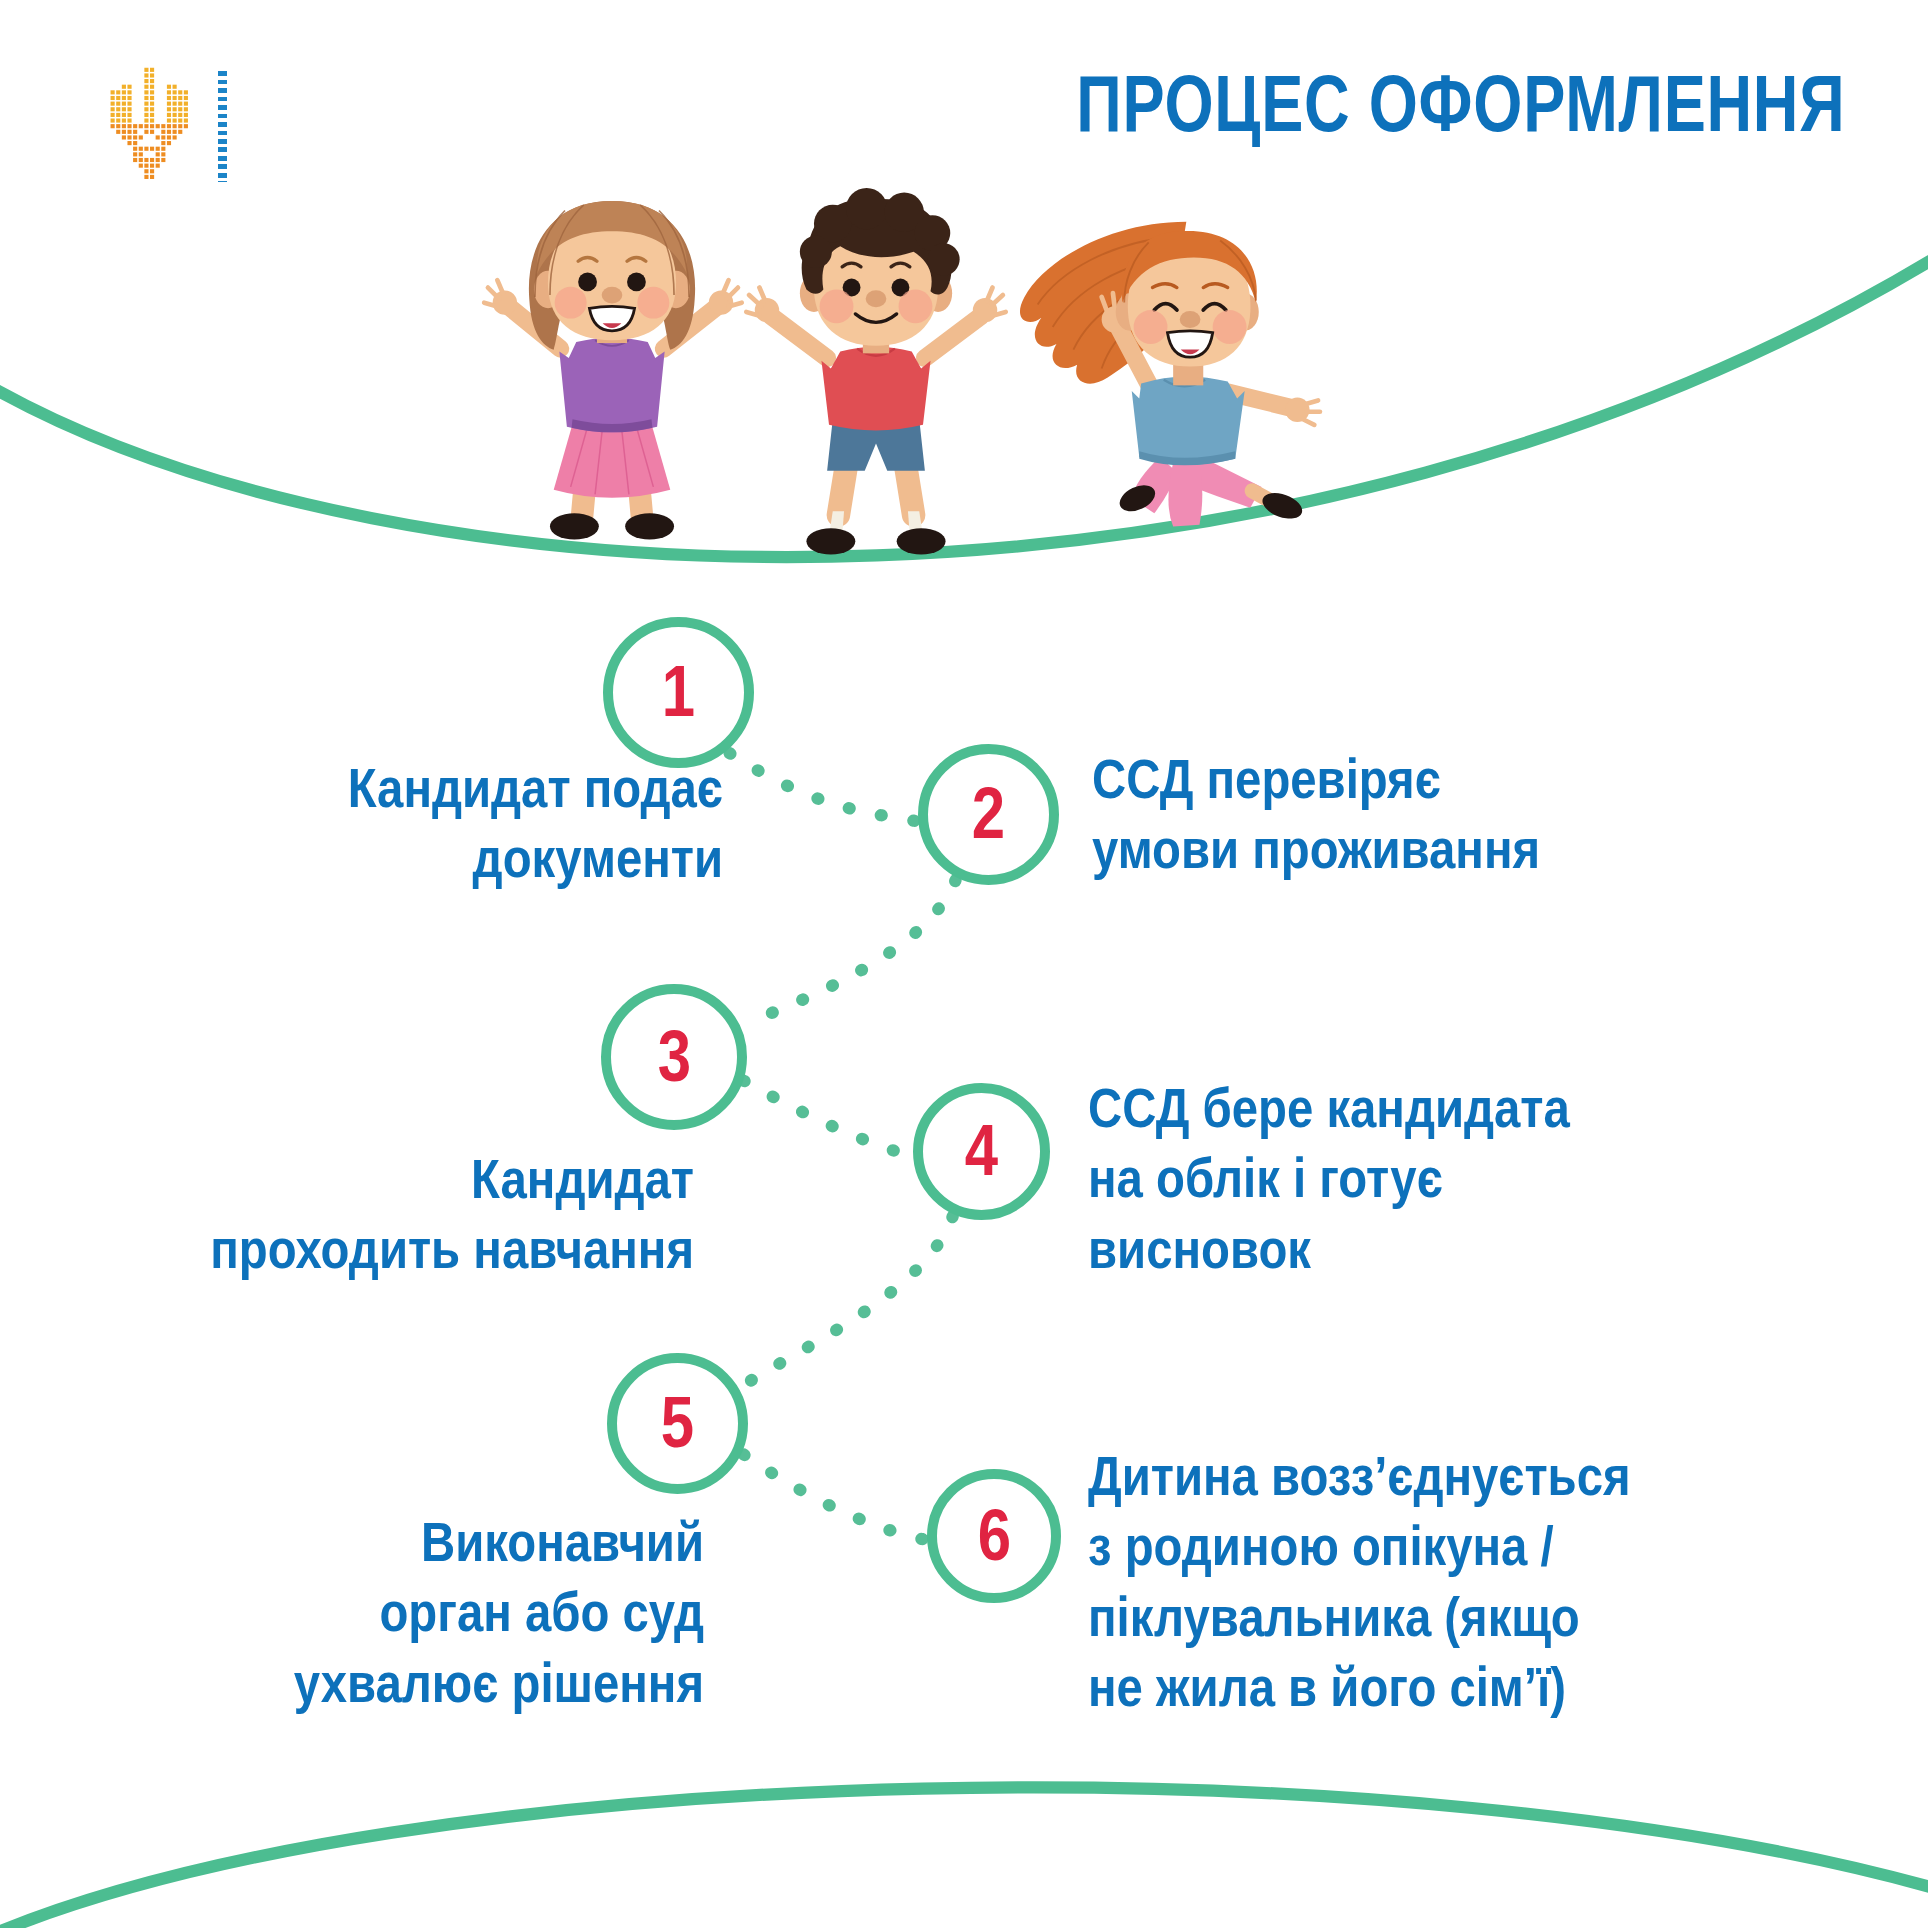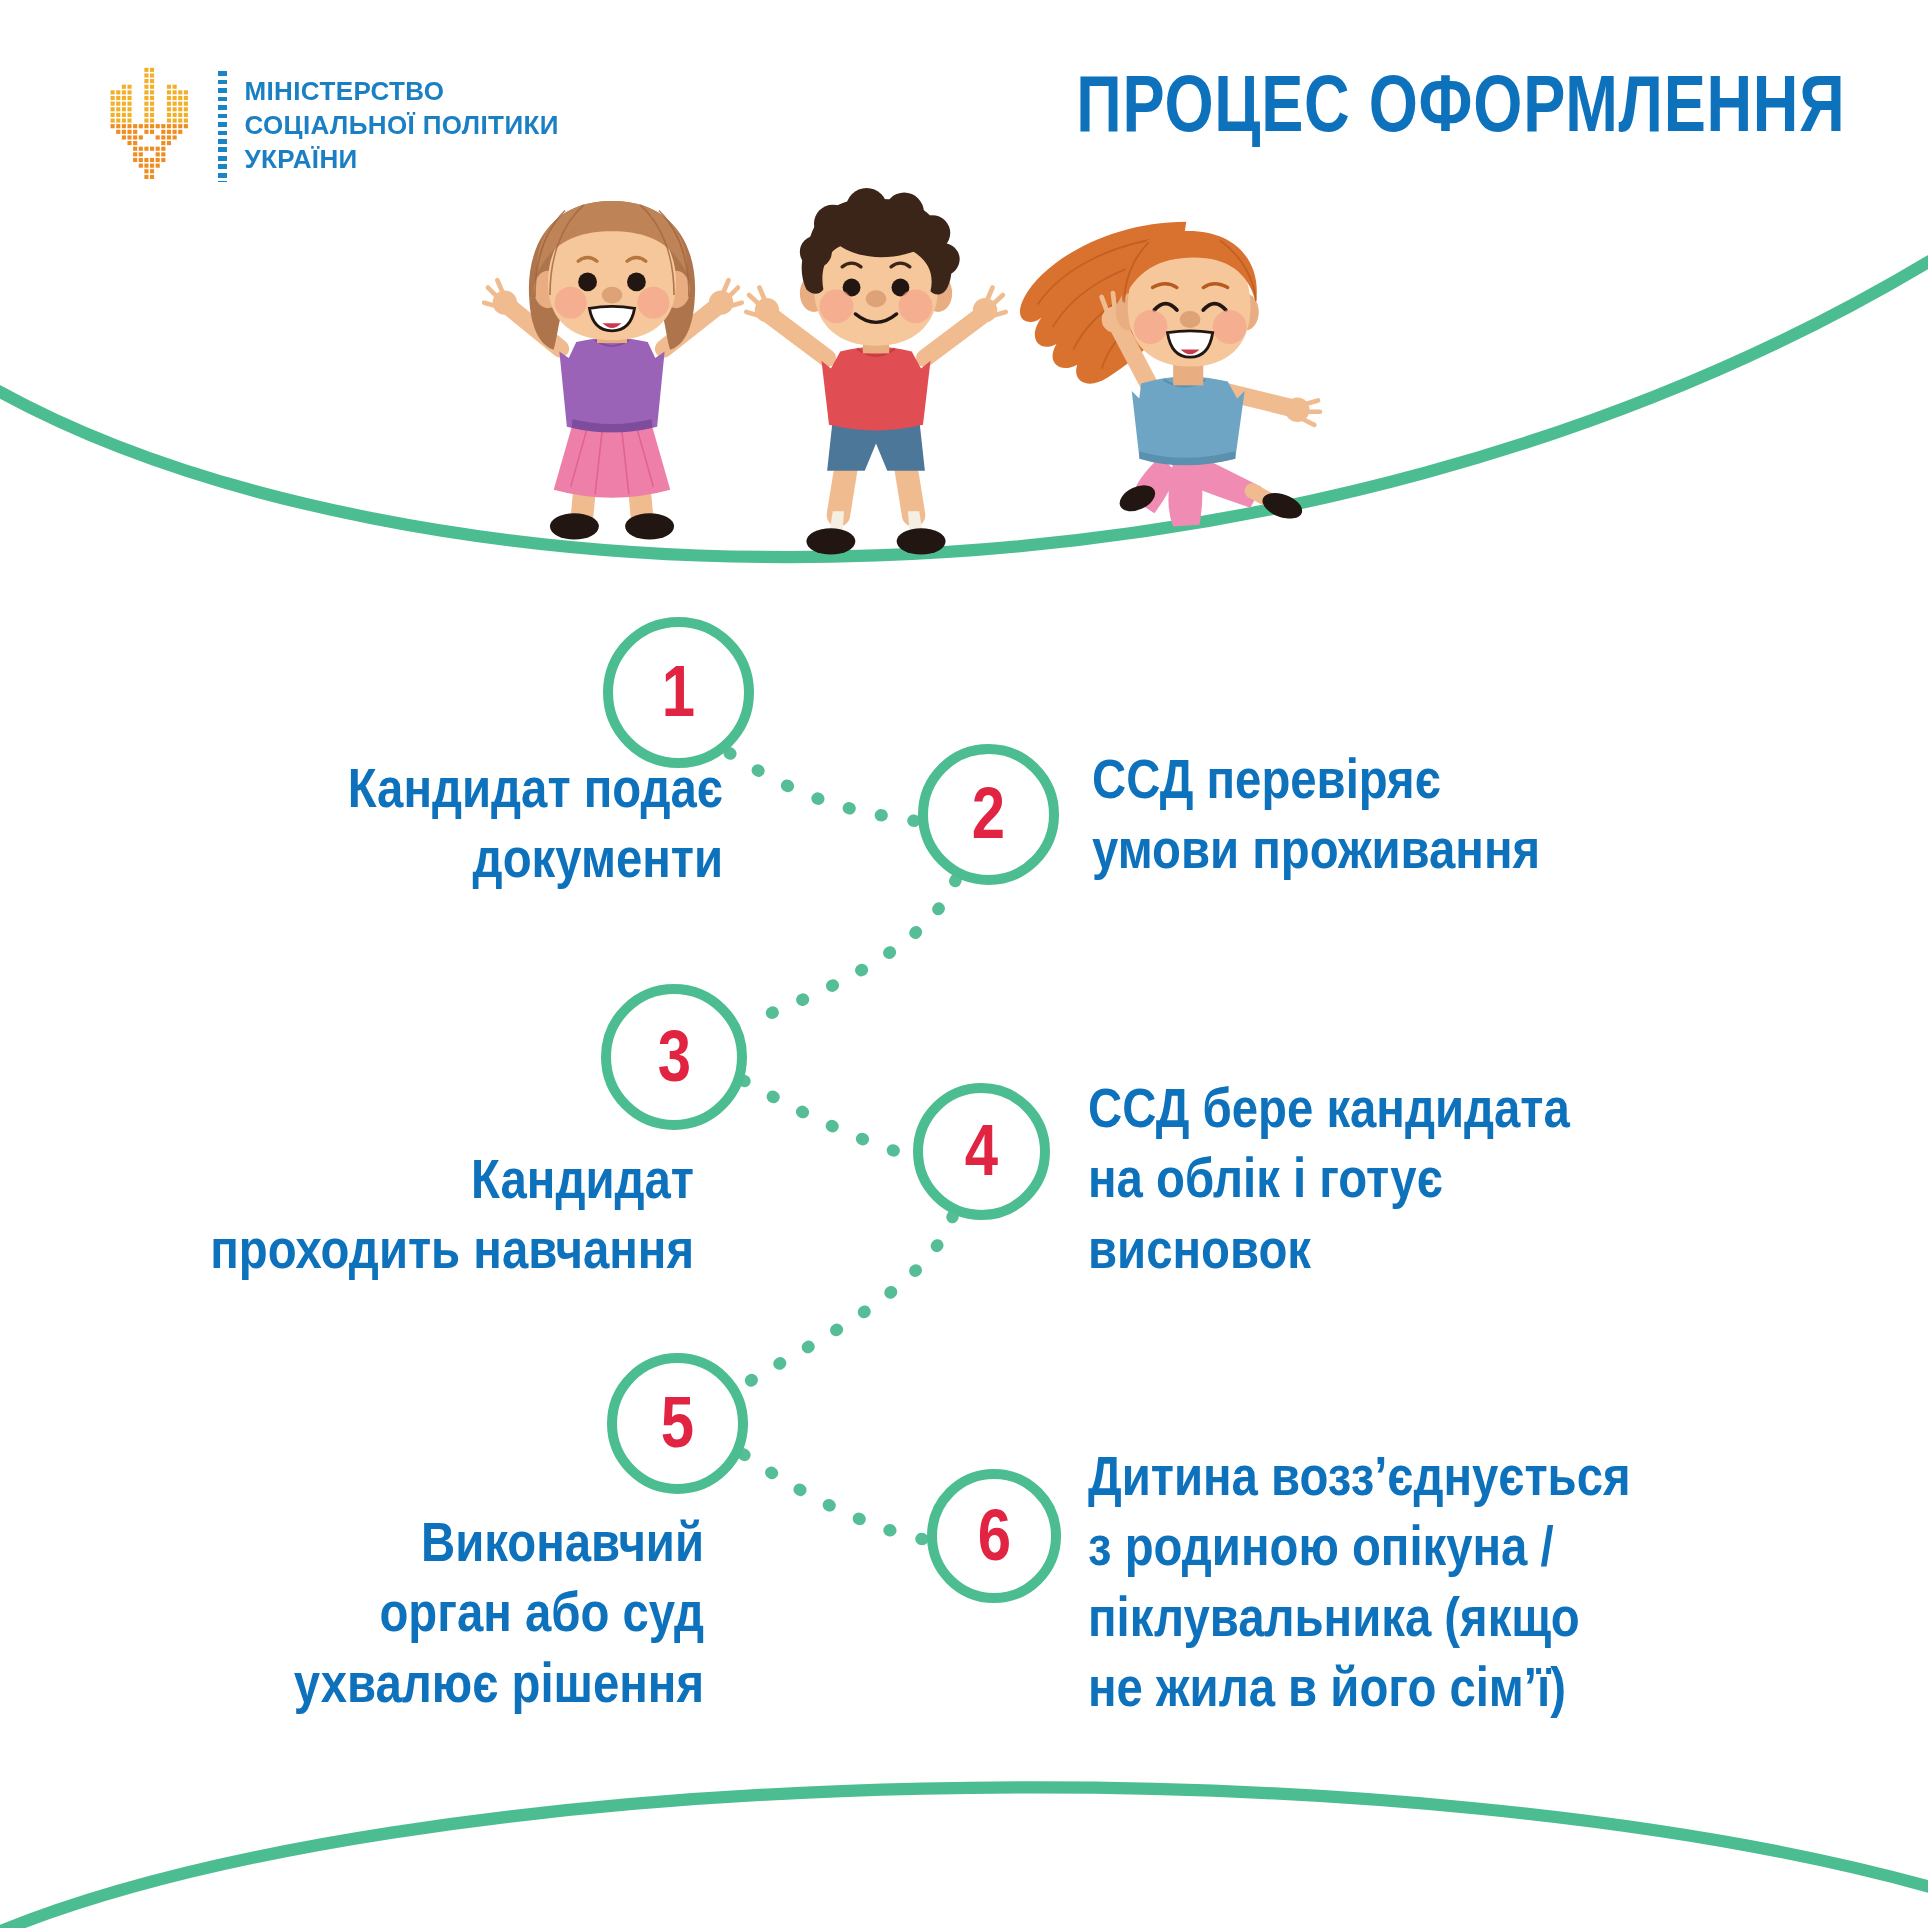--- a/index.html
+++ b/index.html
@@ -255,25 +255,20 @@
           <rect x="30" y="53" width="2.2" height="2.2"></rect>
         <rect x="24" y="56" width="2.2" height="2.2"></rect>
           <rect x="27" y="56" width="2.2" height="2.2"></rect>
         <rect x="24" y="59" width="2.2" height="2.2"></rect>
           <rect x="27" y="59" width="2.2" height="2.2"></rect>
       </g>
     </svg>
 
     <div class="logo-divider"></div>
 
-    <div>
-      <div class="logo-text">Міністерство</div>
-      <div class="logo-text">соціальної політики</div>
-      <div class="logo-text">України</div>
-    </div>
   </div>
 
   <div class="page-title">ПРОЦЕС ОФОРМЛЕННЯ</div>
 
   <div class="kids">
 
     <svg class="kid" style="left:0px; top:0px;" width="282" height="367" viewBox="0 0 300 390">
 
       <path d="M95 175 L40 130" stroke="#F0BC8F" stroke-width="19" stroke-linecap="round" fill="none"></path>
       <path d="M205 175 L262 130" stroke="#F0BC8F" stroke-width="19" stroke-linecap="round" fill="none"></path>

